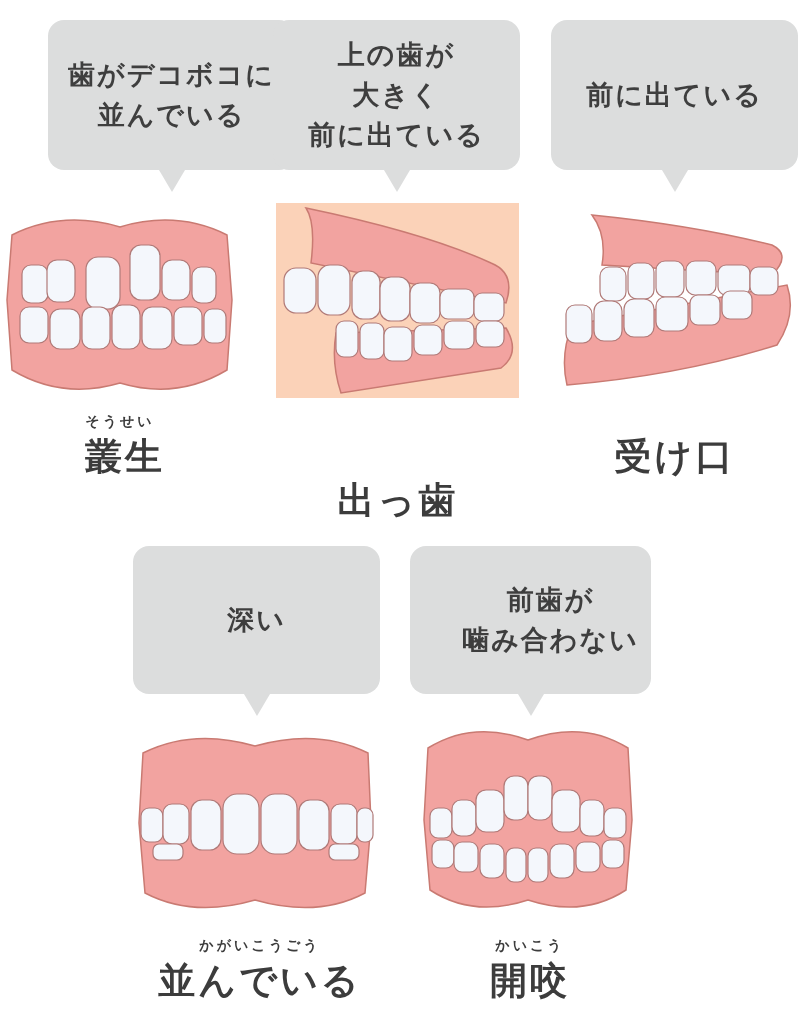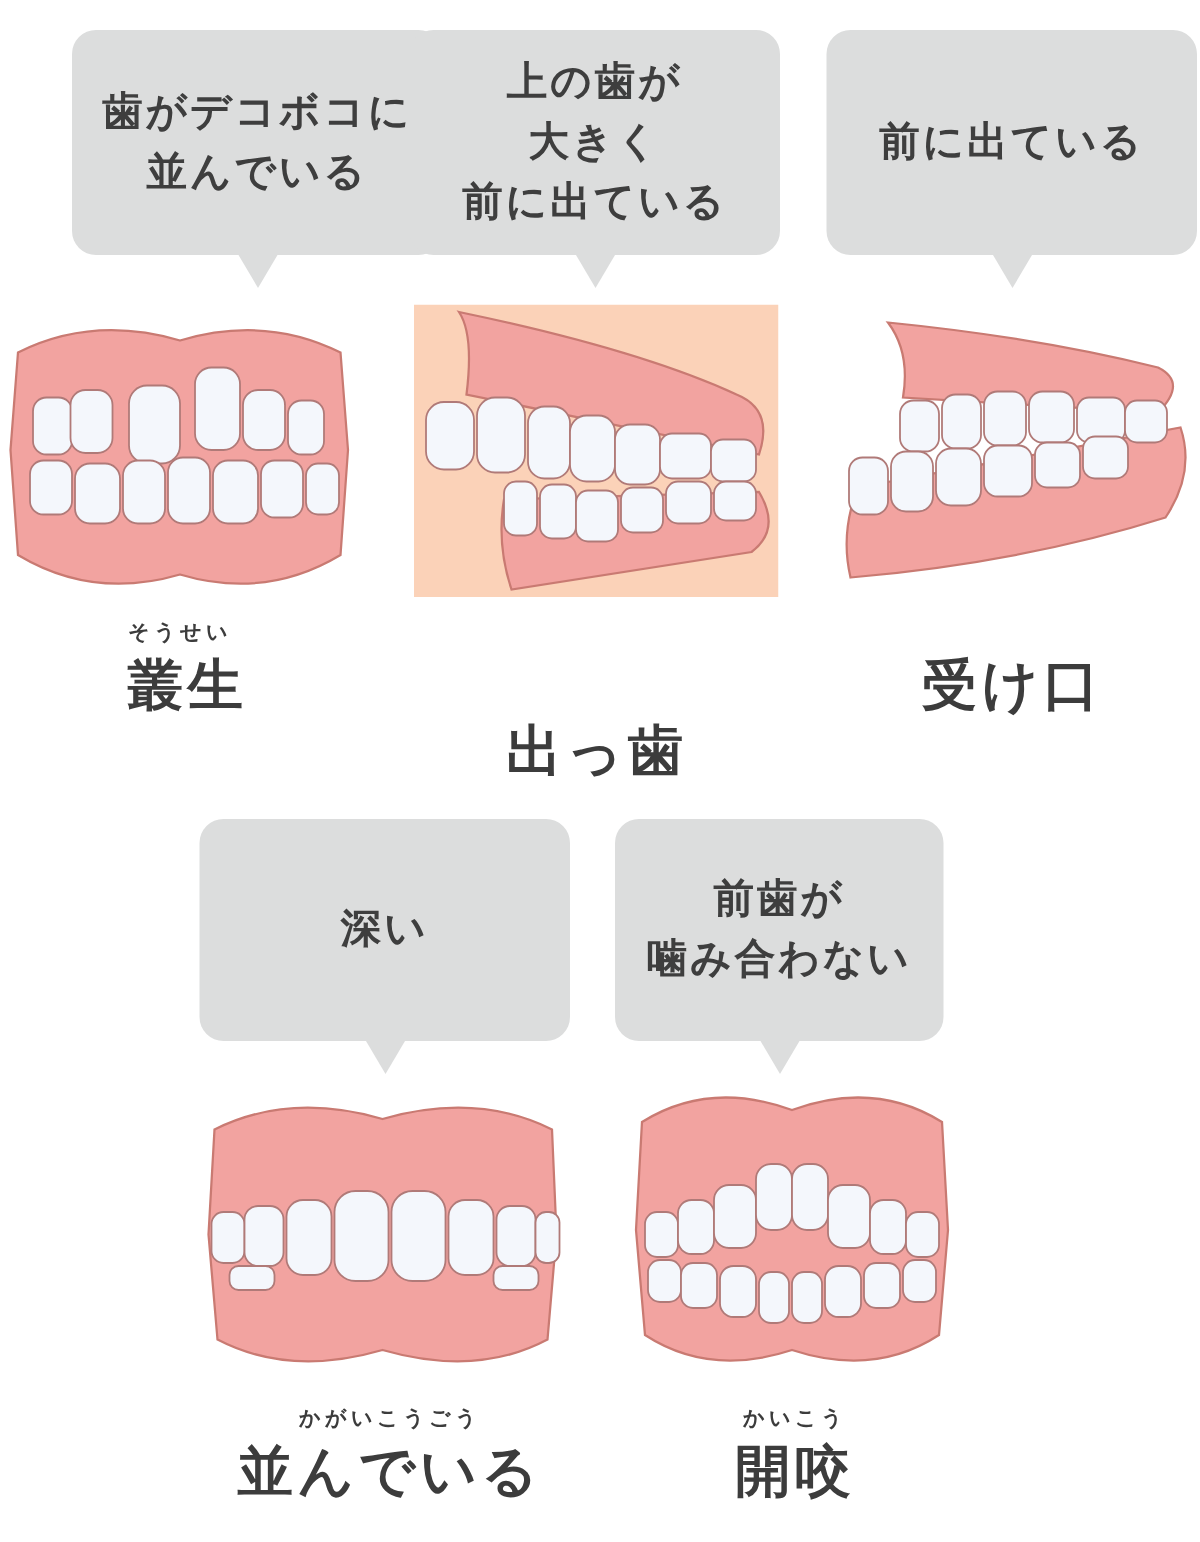--- a/index.html
+++ b/index.html
@@ -116,21 +116,21 @@
       <rect x="224" y="80" width="16" height="34" rx="7"></rect>
       <rect x="20" y="116" width="30" height="16" rx="6"></rect>
       <rect x="196" y="116" width="30" height="16" rx="6"></rect>
     </g>
   </svg>
   <div class="ruby" style="left:170px;top:937px;width:180px;">かがいこうごう</div>
   <div class="name" style="left:150px;top:956px;width:220px;">並んでいる</div>
 </div>
 
 <div class="card">
-  <div class="bubble" style="left:410px;top:546px;width:219px;height:148px;">
+  <div class="bubble" style="left:410px;top:546px;width:201px;height:148px;padding-left:40px;">
     <div>前歯が</div>
     <div>噛み合わない</div>
   </div>
   <svg class="illus" style="left:418px;top:720px;" width="220" height="200" viewBox="0 0 220 200">
     <path d="M10 28 Q55 0 110 20 Q165 0 210 28 L214 100 L208 170 Q165 198 110 180 Q55 198 12 170 L6 100 Z" fill="#f2a3a0" stroke="#c97a72" stroke-width="1.5"></path>
     <g fill="#f4f7fc" stroke="#b07a78" stroke-width="1.2">
       <rect x="12" y="88" width="22" height="30" rx="8"></rect>
       <rect x="34" y="80" width="24" height="36" rx="9"></rect>
       <rect x="58" y="70" width="28" height="42" rx="10"></rect>
       <rect x="86" y="56" width="24" height="44" rx="10"></rect>

